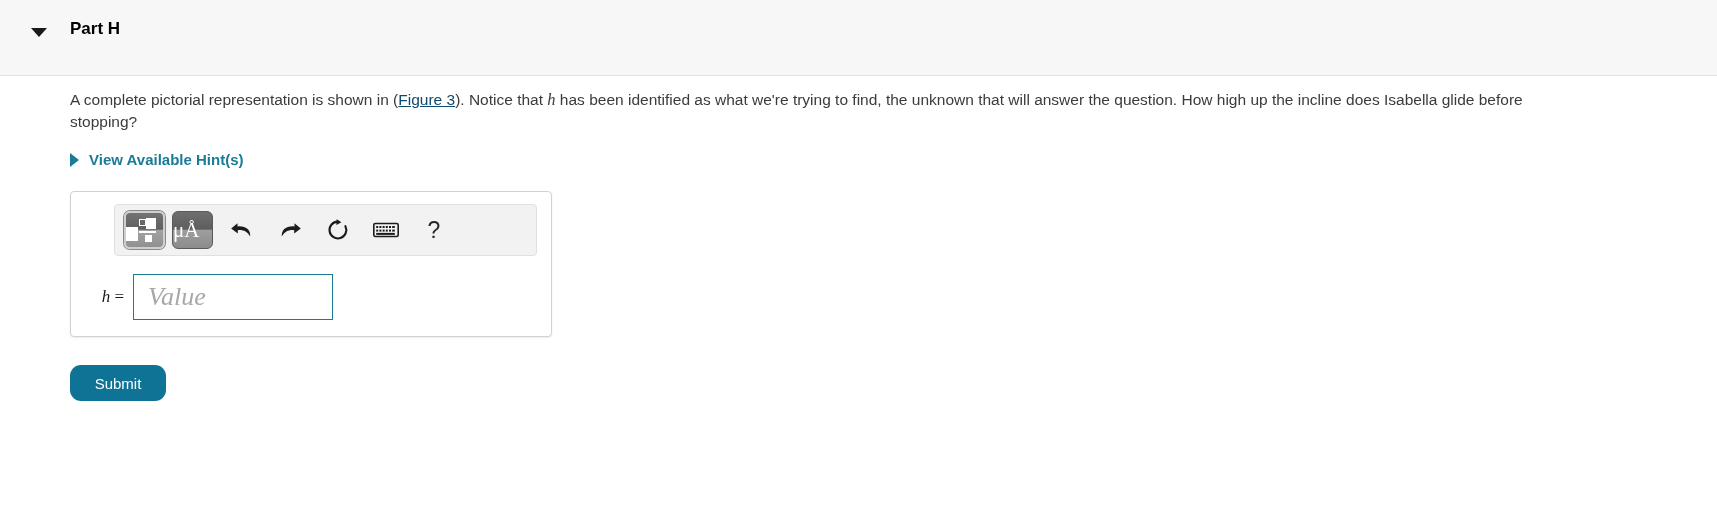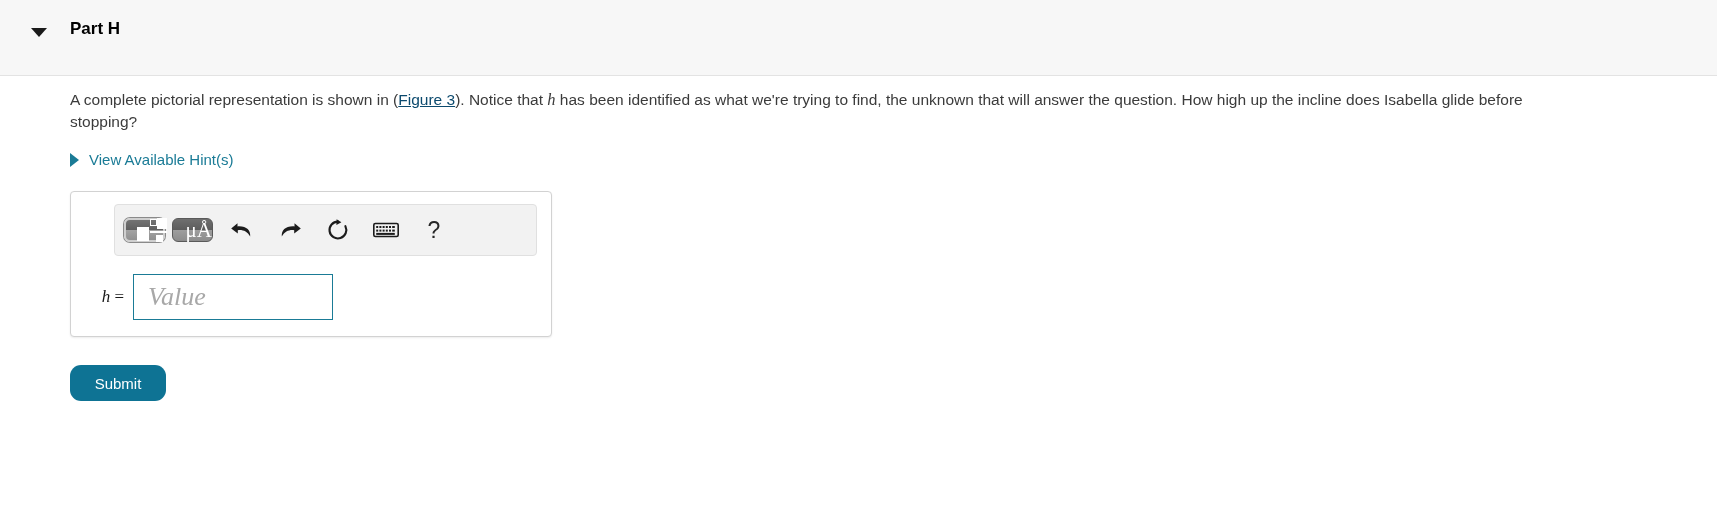--- a/index.html
+++ b/index.html
@@ -96,21 +96,21 @@
     height: 0;
     border-top: 7px solid transparent;
     border-bottom: 7px solid transparent;
     border-left: 9px solid #1a7b96;
     margin-right: 10px;
     margin-top: 1px;
   }
   .hints-label {
     color: #1a7b96;
     font-size: 15px;
-    font-weight: normal;
+    font-weight: bold;
   }
 
   
   .answer-box {
     margin-top: 23px;
     width: 482px;
     border: 1px solid #d2d2d2;
     border-radius: 4px;
     background: #ffffff;
     box-shadow: 0 1px 2px rgba(0,0,0,0.08);
@@ -123,28 +123,28 @@
     border: 1px solid #e0e0e0;
     border-radius: 4px;
     height: 52px;
     display: flex;
     align-items: center;
     padding-left: 9px;
     box-sizing: border-box;
   }
   .tool-btn {
     width: 41px;
-    height: 24px;
+    height: 38px;
     border: 1px solid #5a5a5a;
     border-radius: 6px;
     background: linear-gradient(to bottom, #6f6f6f 0%, #5d5d5d 48%, #9e9e9e 50%, #8c8c8c 100%);
     margin-right: 7px;
     display: flex;
     align-items: center;
-    justify-content: flex-end;
+    justify-content: flex-start;
     cursor: pointer;
     box-sizing: border-box;
   }
   .tool-btn.template {
     background: linear-gradient(to bottom, #737373 0%, #606060 48%, #a3a3a3 50%, #909090 100%);
     border: 2px solid #cfcfcf;
     box-shadow: 0 0 0 1px #8a8a8a;
   }
   .tmpl-glyph {
     width: 26px;

